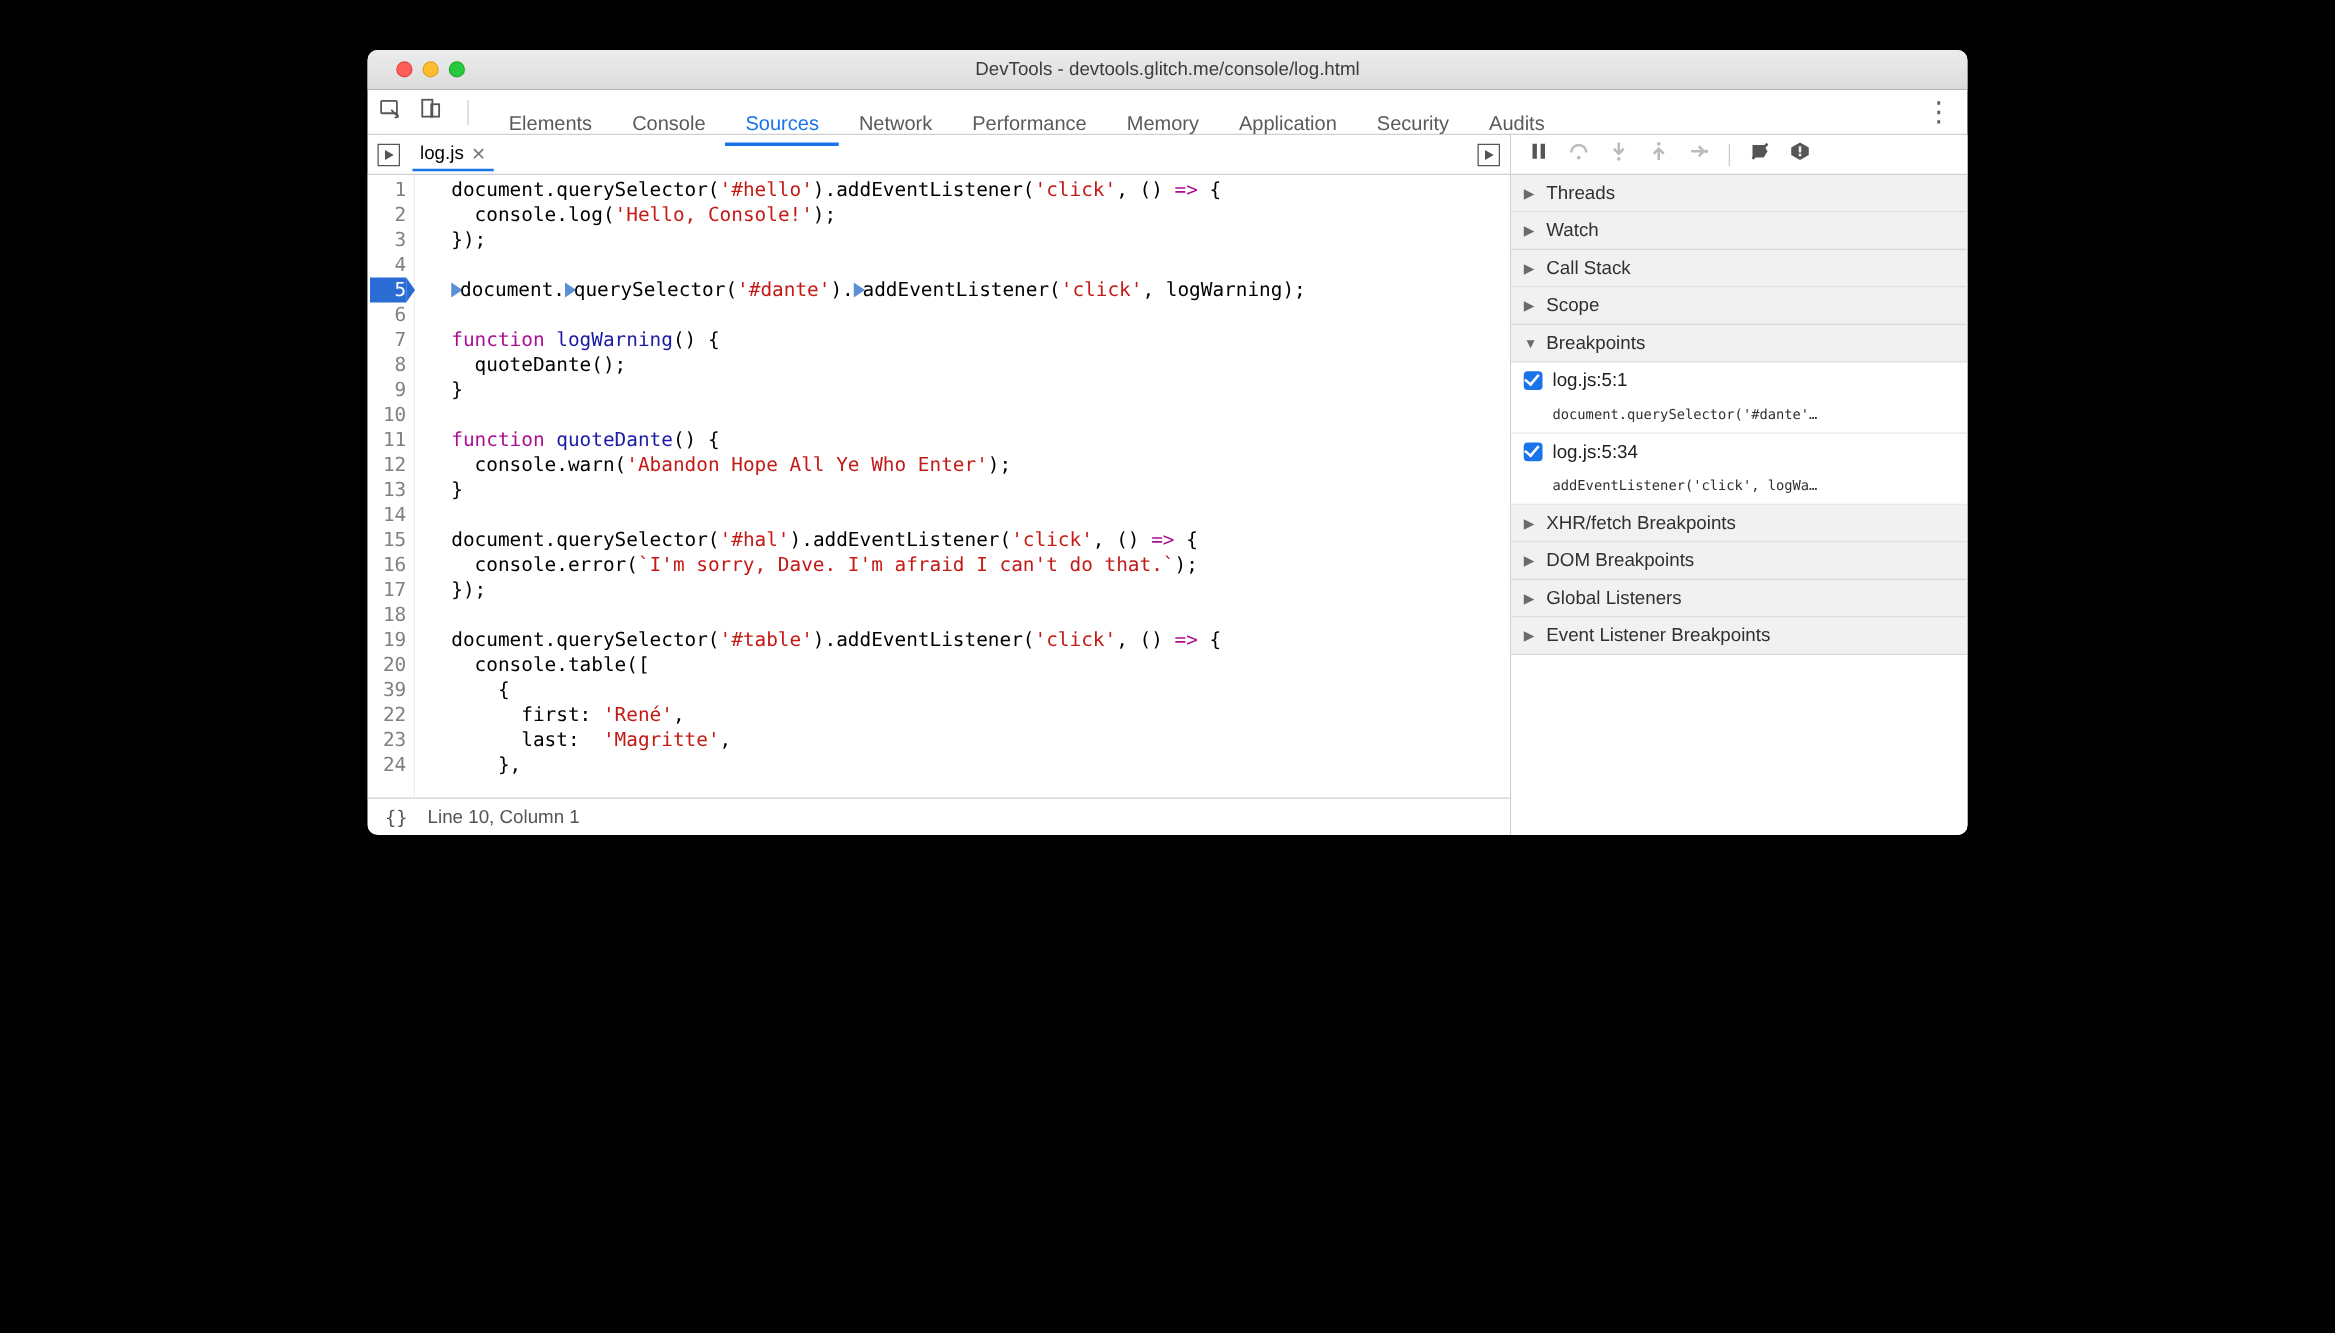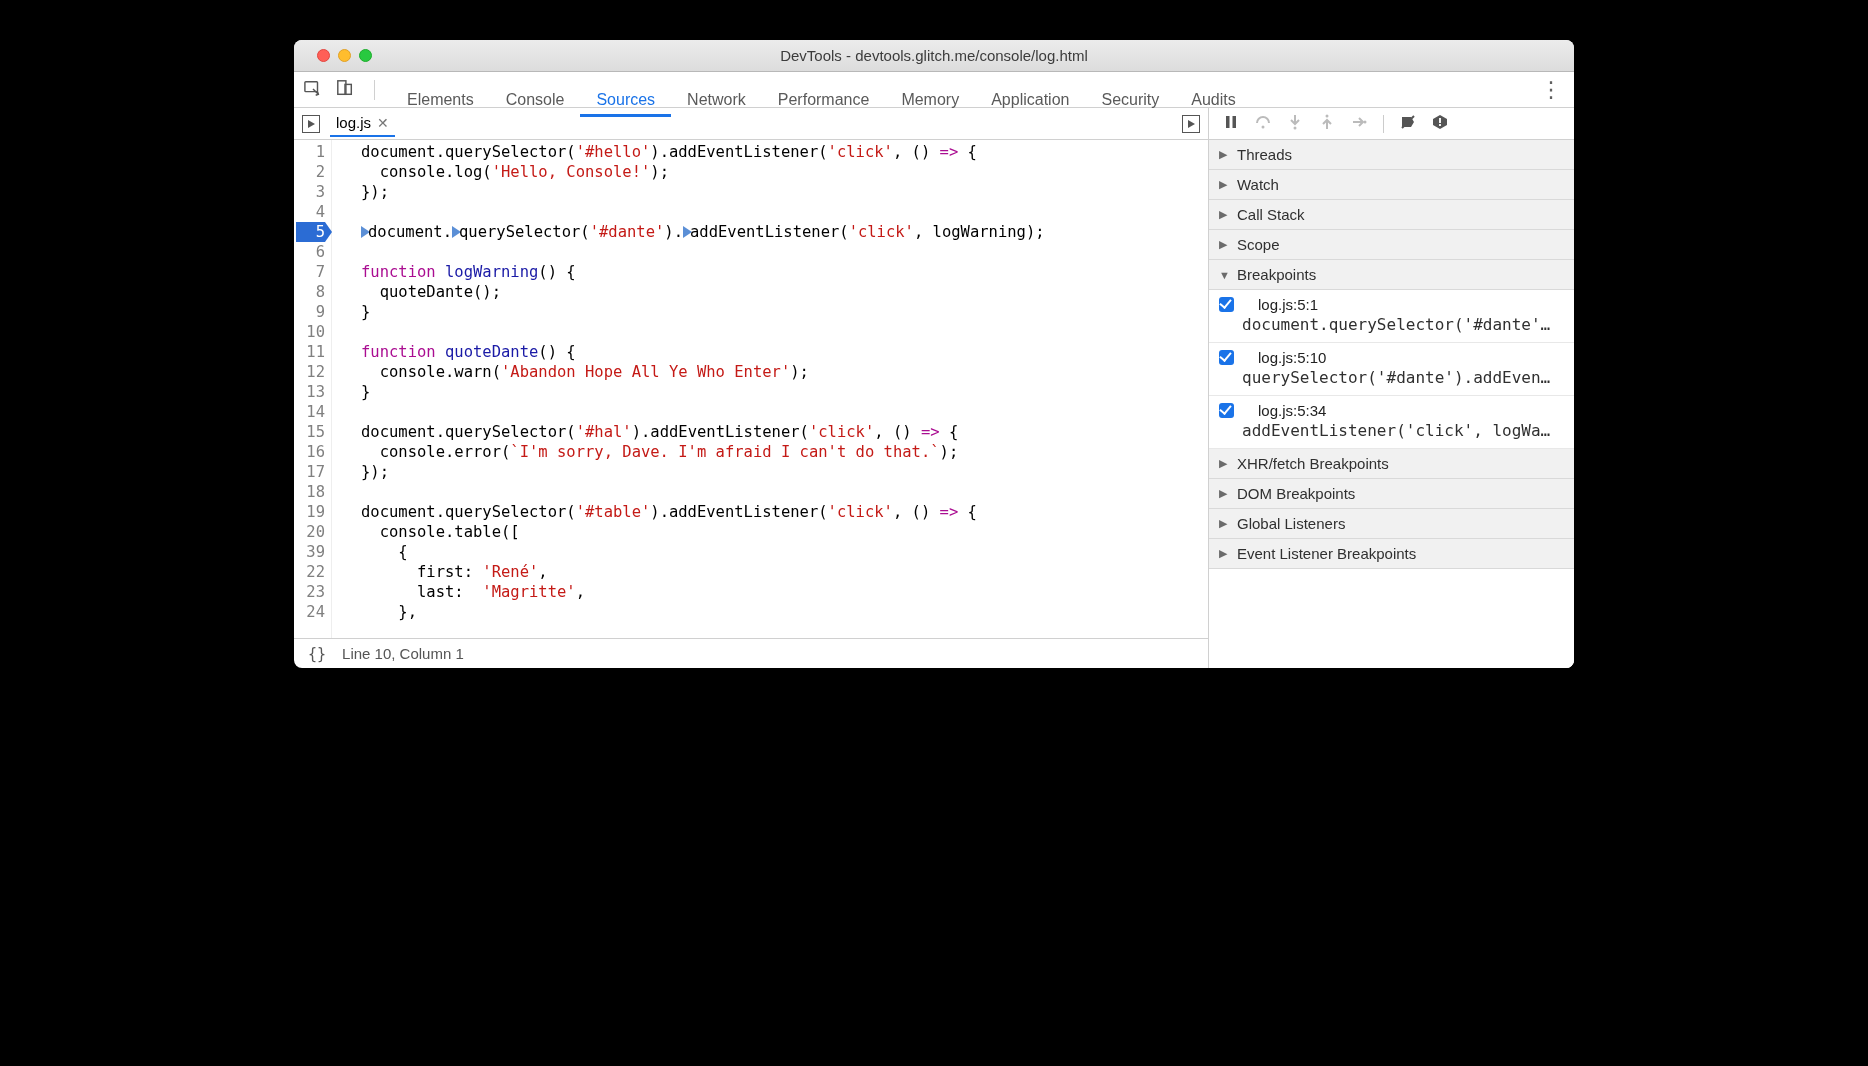--- a/index.html
+++ b/index.html
@@ -70,24 +70,24 @@
   .k-kw  { color:#aa0d91; }
   .bp-dot { display:inline-block; width:0; height:0; border-top:6px solid transparent; border-bottom:6px solid transparent; border-left:9px solid #5b8fd6; vertical-align:-1px; margin-right:-2px;}
   .ed-foot { height:30px; border-top:1px solid #d0d0d0; display:flex; align-items:center; gap:16px; padding:0 14px; color:#555; font-size:15px;}
   .sidebar { width:365px; display:flex; flex-direction:column; background:#f3f3f3;}
   .sb-tools { height:32px; border-bottom:1px solid #d0d0d0; display:flex; align-items:center; gap:16px; padding:0 14px; color:#6b6b6b; background:#fff;}
   .sb-tools svg { width:16px; height:16px; }
   .pane-h { height:30px; display:flex; align-items:center; gap:6px; padding:0 10px; border-bottom:1px solid #d9d9d9; background:#f1f1f1; color:#303030; font-size:15px; cursor:pointer;}
   .tri { font-size:11px; color:#6b6b6b; width:12px; }
   .bp-list { background:#fff; }
   .bp-item { padding:6px 10px 8px 10px; border-bottom:1px solid #e8e8e8; font-size:15px; color:#222;}
-  .bp-item .hdr { display:flex; align-items:center; gap:24px;}
+  .bp-item .hdr { display:flex; align-items:center; gap:8px;}
   .chk { width:15px; height:15px; border-radius:3px; background:#1a73e8; position:relative; }
   .chk::after { content:""; position:absolute; left:3px; top:0px; width:5px; height:9px; border:solid #fff; border-width:0 2px 2px 0; transform:rotate(40deg);}
-  .bp-item .sub { padding-left:23px; color:#303030; font-family: Menlo, Consolas, monospace; font-size:16px; white-space:nowrap; overflow:hidden; text-overflow:ellipsis; margin-top:2px;}
+  .bp-item .sub { padding-left:23px; color:#303030; font-family: Menlo, Consolas, monospace; font-size:11px; white-space:nowrap; overflow:hidden; text-overflow:ellipsis; margin-top:12px;}
   .dbg-sep { width:1px; height:18px; background:#ccc; }
   .elide { overflow:hidden; text-overflow:ellipsis; white-space:nowrap; }
   .play-icon-right { margin-left:auto; }
 </style>
 </head>
 <body>
 
 <div class="window">
   <div class="titlebar">
     <div class="traffic">
@@ -239,27 +239,20 @@
           <div class="bp-item">
             <div class="hdr">
               <span class="chk"></span>
               <span>log.js:5:1</span>
             </div>
             <div class="sub elide">document.querySelector('#dante'…</div>
           </div>
           <div class="bp-item">
             <div class="hdr">
               <span class="chk"></span>
-              <span>log.js:5:10</span>
-            </div>
-            <div class="sub elide">querySelector('#dante').addEven…</div>
-          </div>
-          <div class="bp-item">
-            <div class="hdr">
-              <span class="chk"></span>
               <span>log.js:5:34</span>
             </div>
             <div class="sub elide">addEventListener('click', logWa…</div>
           </div>
         </div>
       <div class="pane-h">
           <span class="tri">▶</span>
           <span>XHR/fetch Breakpoints</span>
         </div>
       <div class="pane-h">

